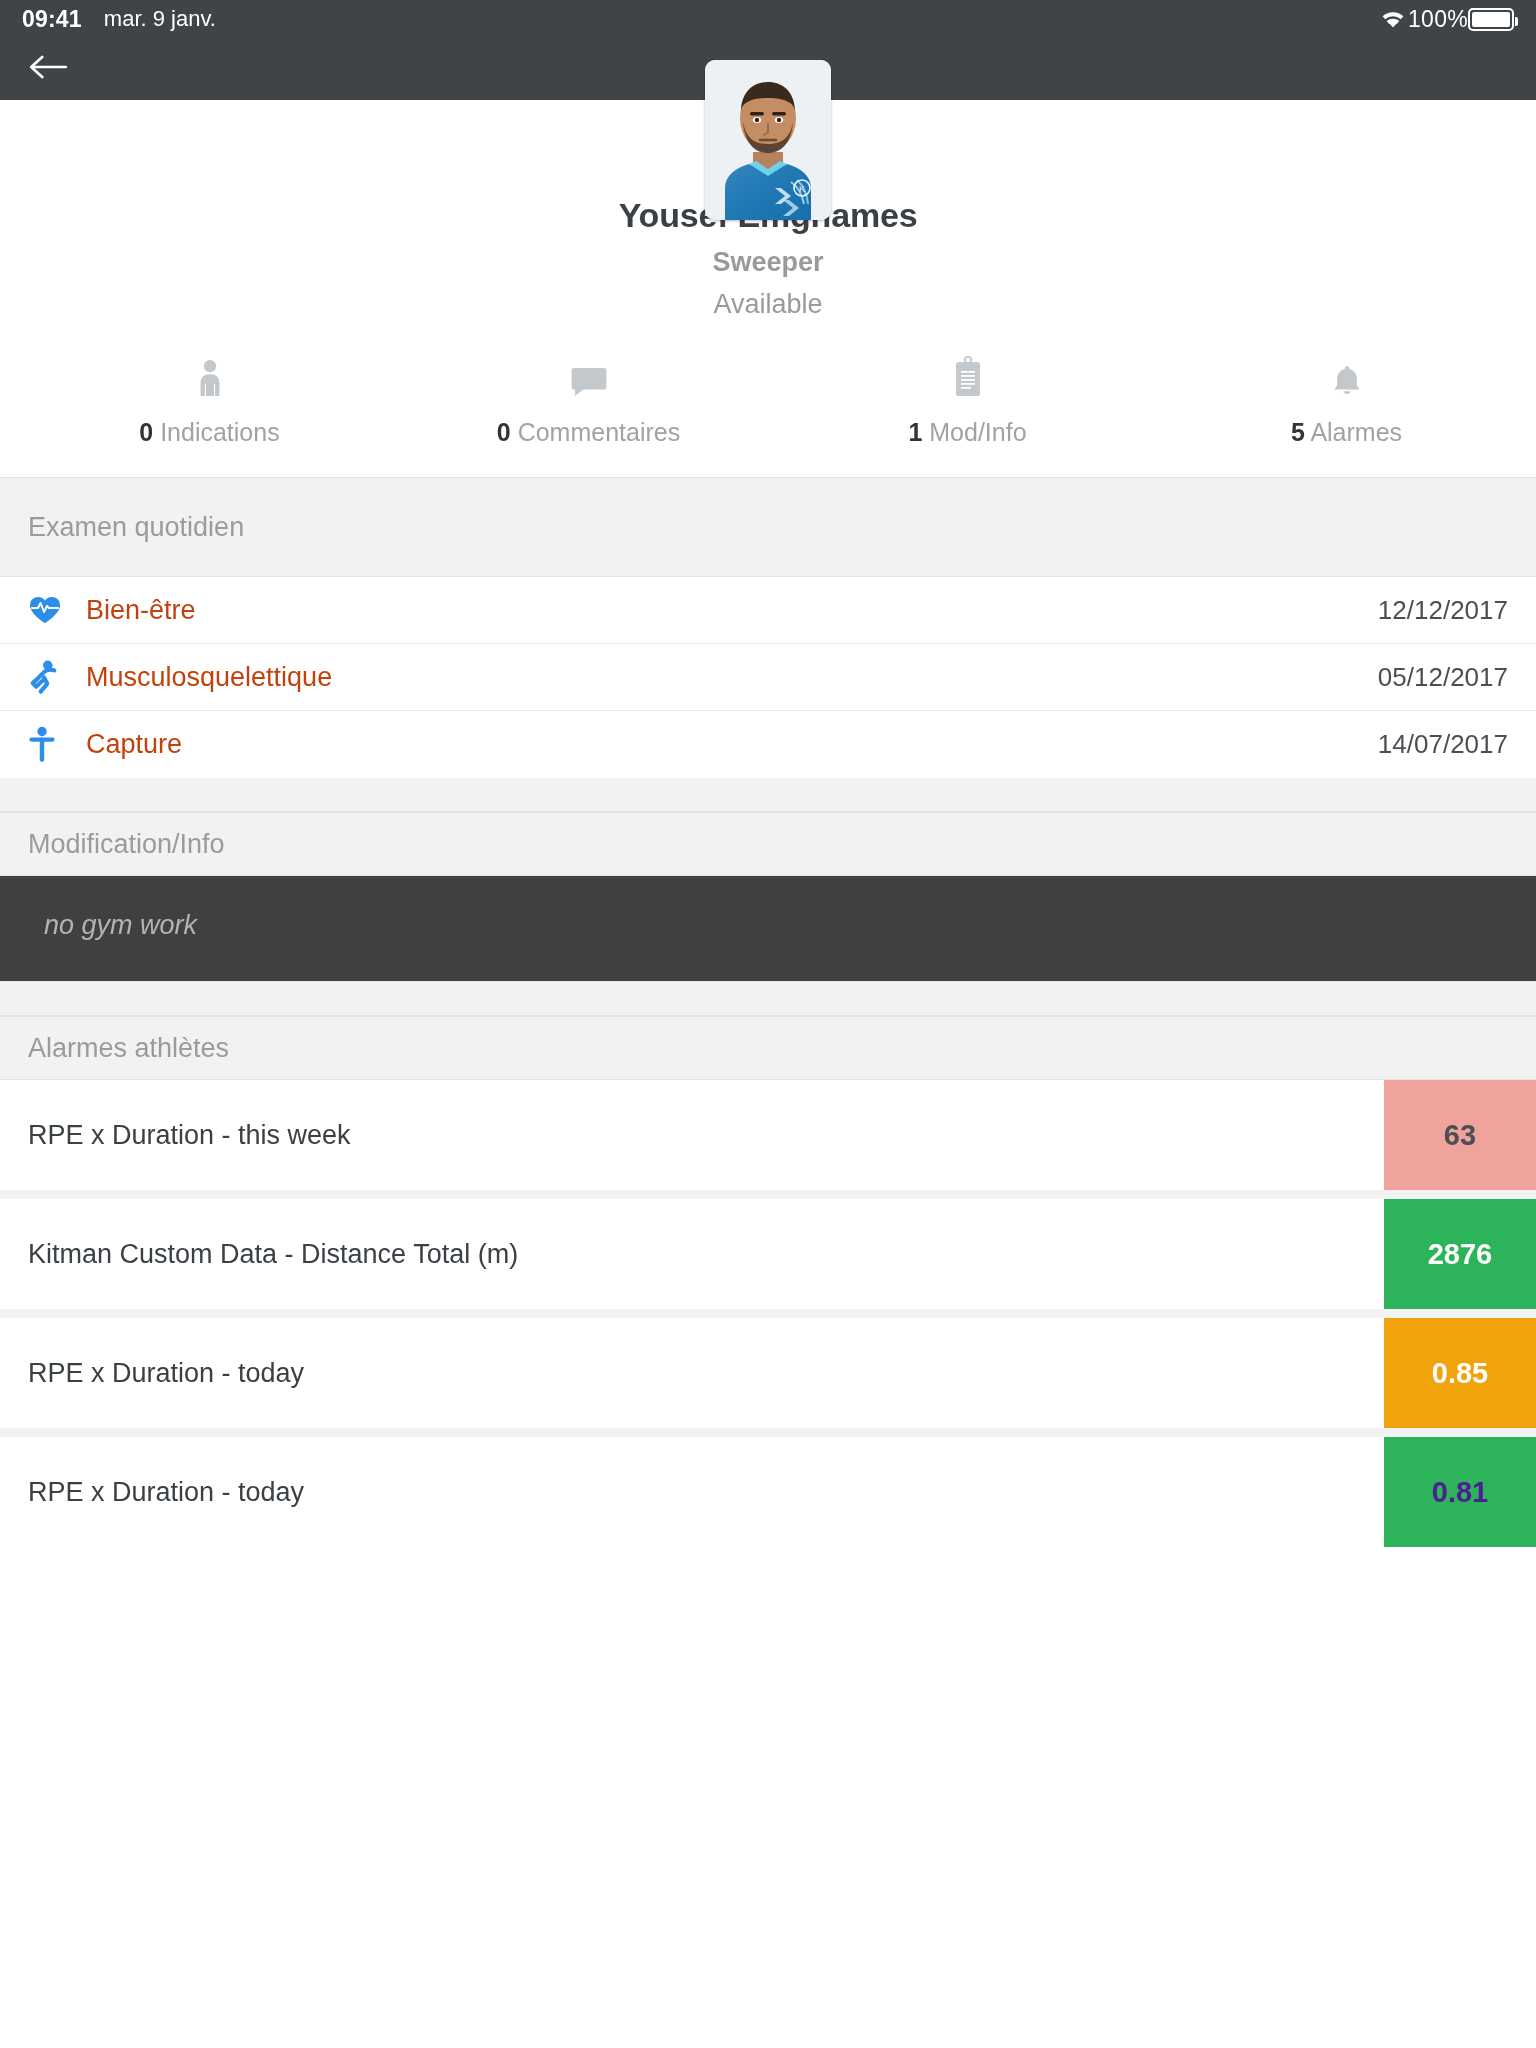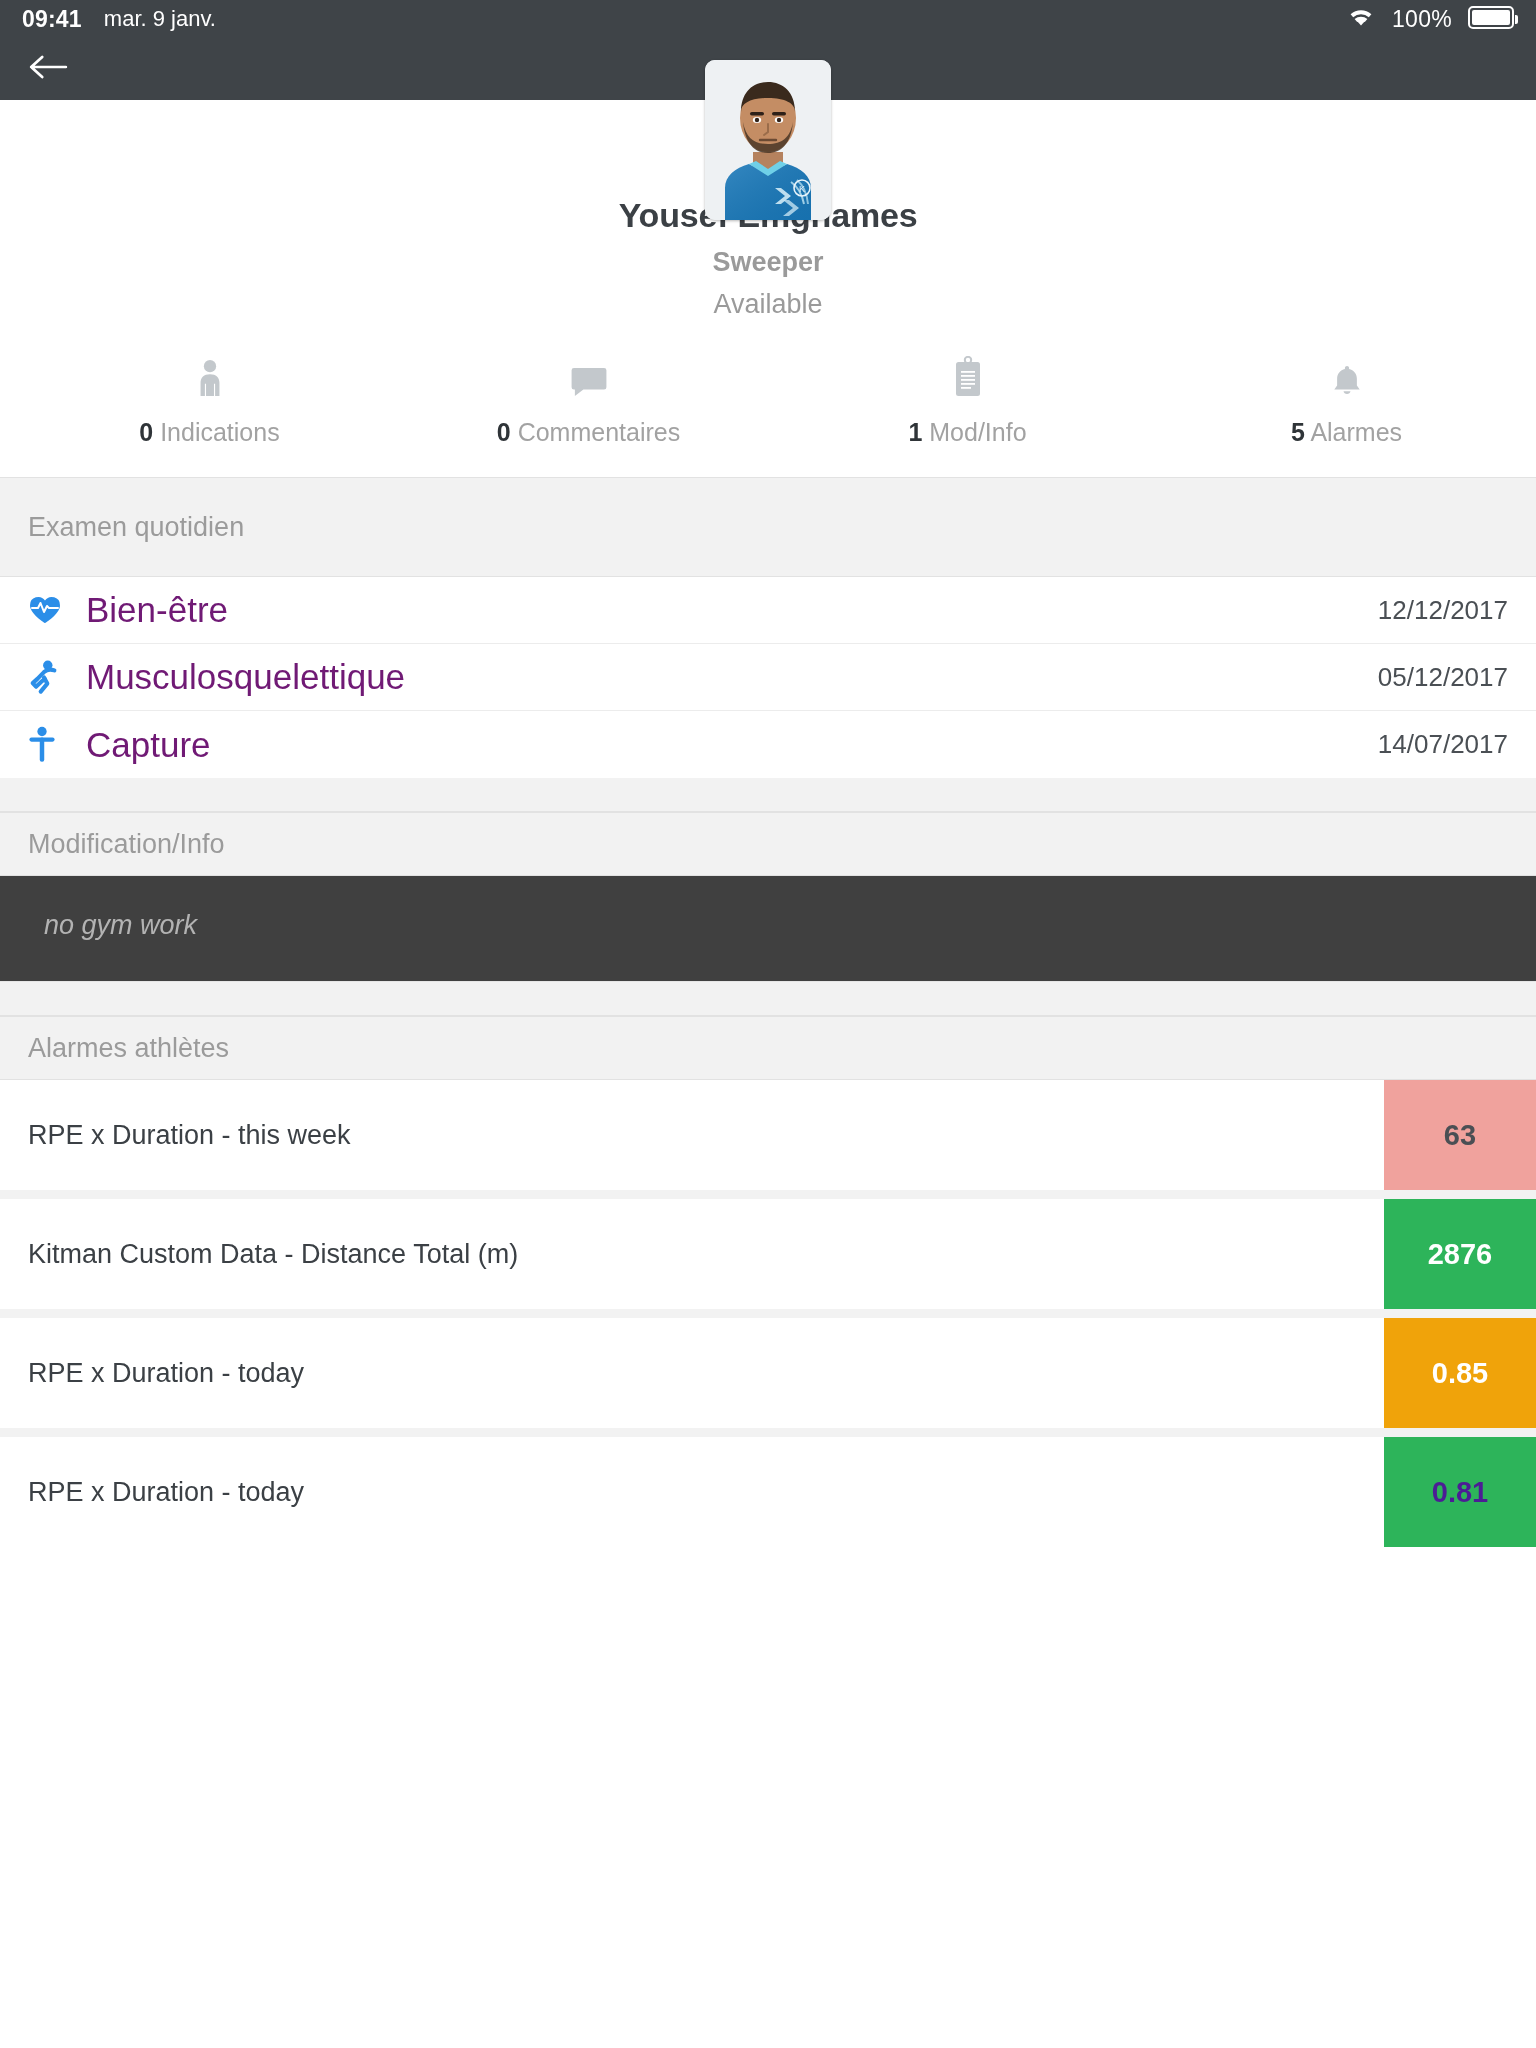--- a/index.html
+++ b/index.html
@@ -12,21 +12,21 @@
   .screen { position:relative; width:1536px; height:2048px; overflow:hidden; background:#fff; }
 
   
   .statusbar {
     position:relative; height:38px; background:#3F4448;
     display:flex; align-items:center; color:#fff;
     font-size:23px; padding:0 22px;
   }
   .sb-time { font-weight:700; letter-spacing:.2px; }
   .sb-date { margin-left:22px; font-weight:400; font-size:22px; }
-  .sb-right { margin-left:auto; display:flex; align-items:flex-start; gap:16px; }
+  .sb-right { margin-left:auto; display:flex; align-items:center; gap:0; }
   .wifi { width:30px; height:22px; position:relative; display:block; }
   .sb-batt-txt { font-size:23px; font-weight:400; letter-spacing:.3px; }
   .battery { width:46px; height:23px; border:2.5px solid #fff; border-radius:5px; position:relative; }
   .battery::after {
     content:""; position:absolute; right:-6px; top:7px; width:3.5px; height:9px;
     background:#fff; border-radius:0 2px 2px 0;
   }
   .battery i { display:block; position:absolute; left:2px; top:2px; bottom:2px; right:2px; background:#fff; border-radius:2px; }
 
   
@@ -70,21 +70,21 @@
 
   .gap { height:34px; background:#F2F2F2; border-bottom:1px solid #e2e2e2; }
 
   
   .exam-row {
     height:67px; display:flex; align-items:center; padding:0 28px;
     background:#fff; border-bottom:1px solid #ececec; cursor:pointer;
   }
   .exam-row:last-child { border-bottom:none; }
   .exam-icon { width:58px; display:flex; align-items:center; justify-content:flex-start; }
-  .exam-label { font-size:35px; color:#701a75; font-weight:400; }
+  .exam-label { font-size:27px; color:#c2410c; font-weight:400; }
   .exam-date { margin-left:auto; font-size:26px; color:#4a4f54; font-weight:400; }
 
   
   .modinfo { background:#404040; padding:34px 44px 40px; border-bottom:1px solid #e6e6e6;font-style:italic; }
   .modinfo span { font-size:27px; color:#b3b3b3; font-weight:400; }
 
   
   .alarms { background:#F2F2F2; }
   .alarm-row {
     display:flex; align-items:stretch; background:#fff;

